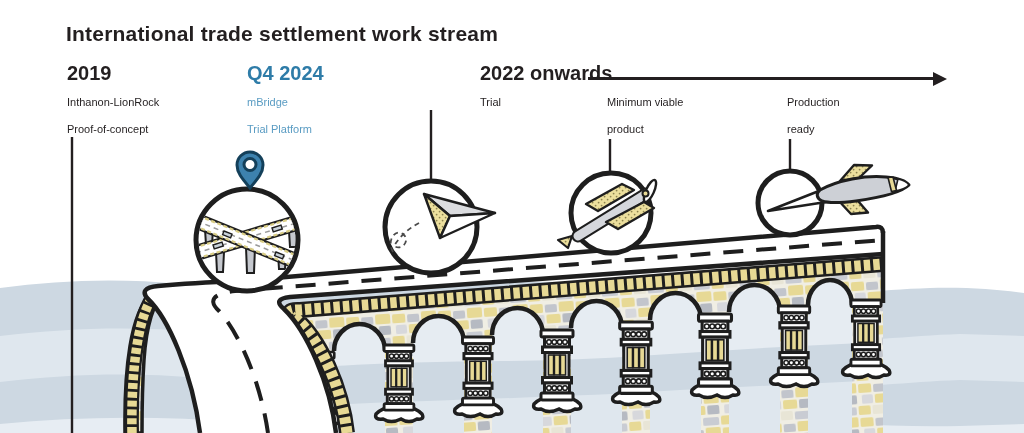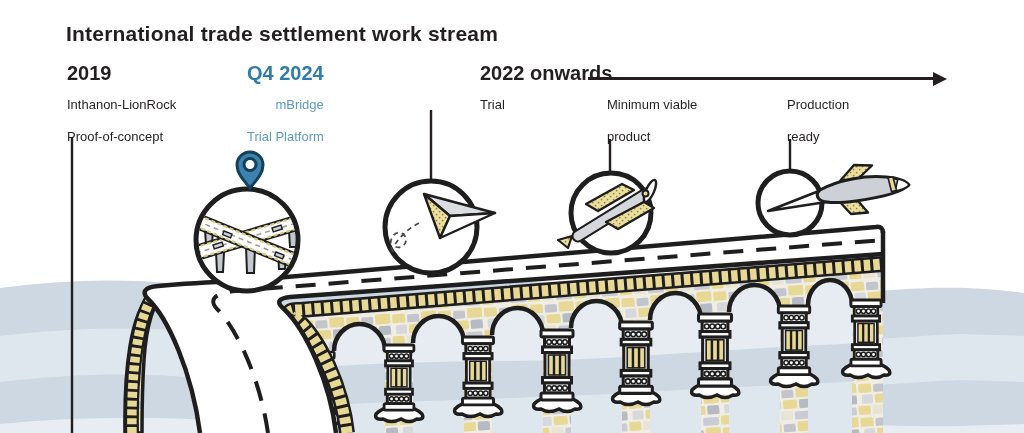--- a/index.html
+++ b/index.html
@@ -1,24 +1,24 @@
 <!DOCTYPE html>
 <html><head>
 <meta charset="utf-8">
 <style>
   html,body{margin:0;padding:0;background:#fff;}
   .stage{position:relative;width:1024px;height:433px;background:#ffffff;overflow:hidden;
          font-family:"Liberation Sans",sans-serif;color:#231f20;}
   .stage svg.illustration{position:absolute;left:0;top:0;}
   .page-title{position:absolute;left:66px;top:22px;font-size:21px;font-weight:700;letter-spacing:.2px;}
   .m-date{position:absolute;top:62px;font-size:20px;font-weight:700;}
-  .m-label{position:absolute;top:89px;font-size:13px;line-height:32px;white-space:pre-line;}
+  .m-label{position:absolute;top:89px;font-size:11px;line-height:27px;white-space:pre-line;}
   .x-m0{left:67px;} .x-m1{left:247px;} .x-m2{left:449px;margin-left:31px;} .x-m3{left:607px;} .x-m4{left:787px;}
   .blue-strong{color:#2e7ca8;}
-  .blue-soft{color:#5a9cc3;text-align:right;}
+  .blue-soft{color:#5a9cc3;}
   .tl-arrow{position:absolute;left:588px;top:77px;width:347px;height:2.6px;background:#231f20;}
   .tl-arrow-head{position:absolute;left:933px;top:71.5px;width:0;height:0;
     border-top:7px solid transparent;border-bottom:7px solid transparent;border-left:14px solid #231f20;}
 </style>
 </head>
 <body>
 
 <div class="stage">
 
   <svg class="illustration" width="1024" height="433" viewBox="0 0 1024 433" aria-hidden="true">

